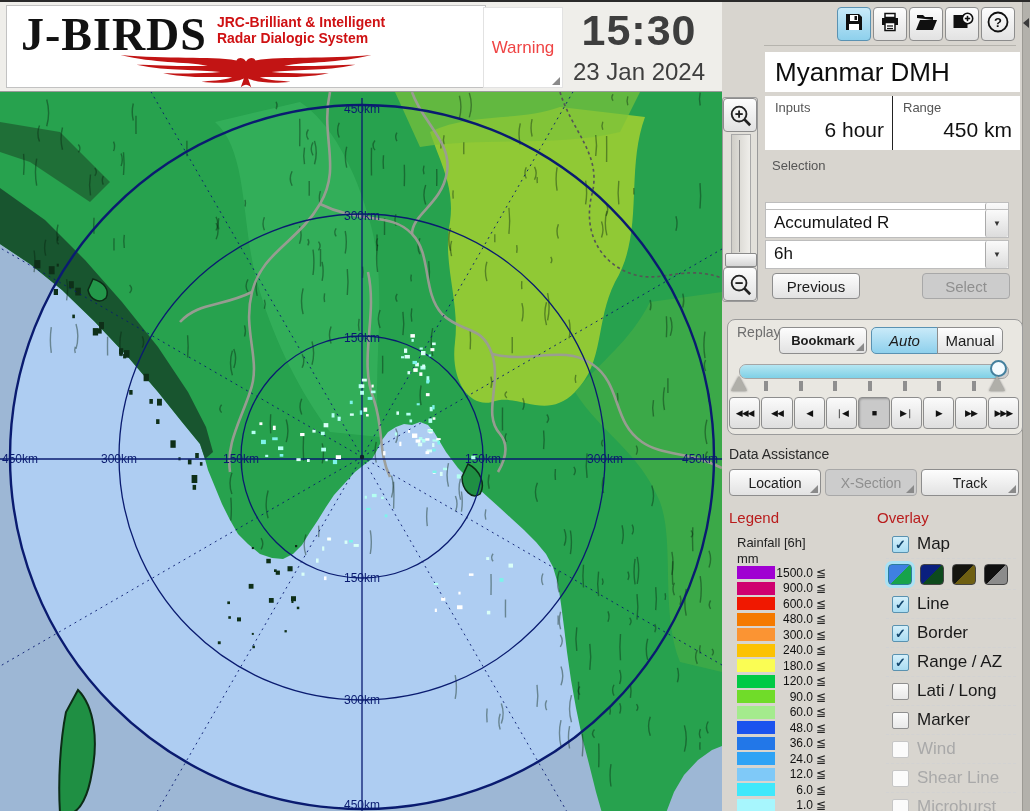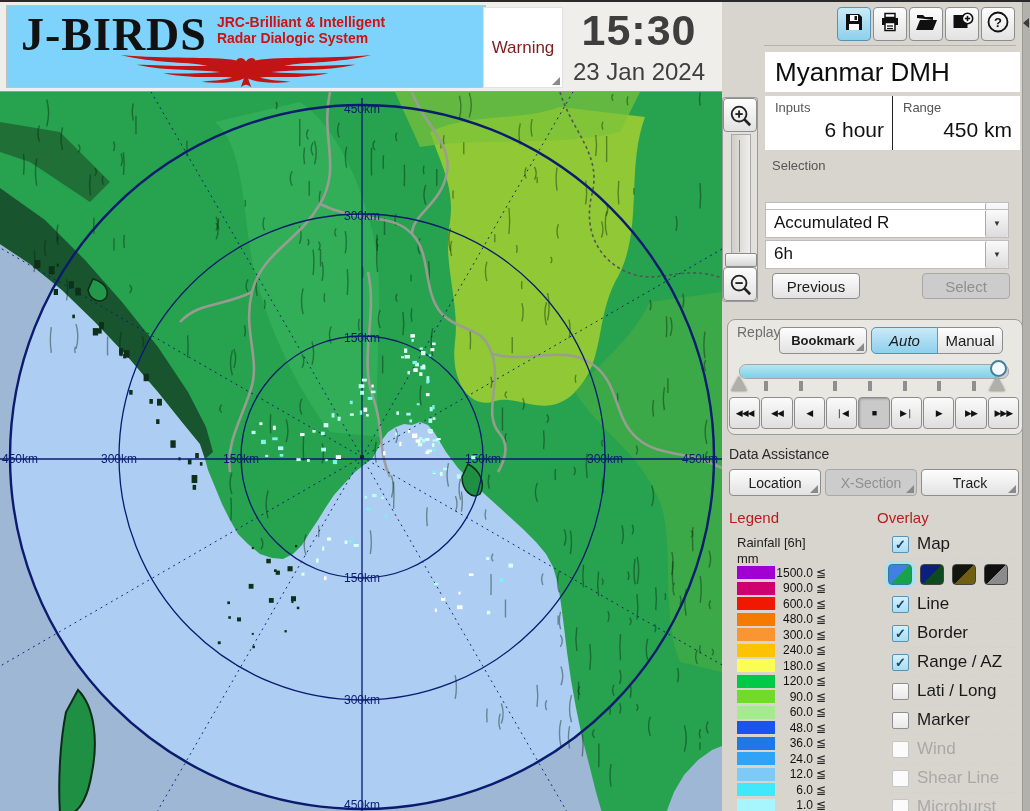--- a/index.html
+++ b/index.html
@@ -2,28 +2,28 @@
 <html><head>
 <meta charset="utf-8">
 <style>
   html,body{margin:0;padding:0;background:#888;}
   .app{position:relative;width:1030px;height:811px;background:#d8d5cf;overflow:hidden;
        font-family:"Liberation Sans",sans-serif;border-top:2px solid #2a2a2a;box-sizing:border-box;}
   .abs{position:absolute;}
 
   
   .header{left:0;top:0;width:722px;height:89px;background:#efeeea;border-bottom:1px solid #9a9a9a;}
-  .logo-box{left:6px;top:3px;width:478px;height:81px;background:#7dd3fc;border:1px solid #c2c2c2;}
+  .logo-box{left:6px;top:3px;width:478px;height:81px;background:#ffffff;border:1px solid #c2c2c2;}
   .logo-title{left:14px;top:2px;font-family:"Liberation Serif",serif;font-weight:700;
               font-size:46px;color:#111;letter-spacing:1px;}
   .logo-tag{left:210px;top:8px;color:#cf1113;font-weight:700;font-size:15px;line-height:16px;
             transform:scaleX(.93);transform-origin:left;white-space:nowrap;}
   .eagle{left:8px;top:48px;}
   .warning-btn{left:483px;top:5px;width:78px;height:79px;background:#fff;border:1px solid #e2e2e2;
-               color:#7f1d1d;font-size:17px;display:flex;align-items:center;justify-content:center;}
+               color:#ef4444;font-size:17px;display:flex;align-items:center;justify-content:center;}
   .corner-tri{position:absolute;right:2px;bottom:2px;width:0;height:0;
               border-left:8px solid transparent;border-bottom:8px solid #8a8a8a;}
   .clock{left:556px;top:2px;width:166px;height:86px;text-align:center;color:#3e3e3e;}
   .clock-time{font-size:43px;font-weight:600;letter-spacing:1px;line-height:52px;}
   .clock-date{font-size:24px;line-height:32px;}
 
   
   .btn{background:linear-gradient(#fdfdfd,#e2e2e2);border:1px solid #8d8d8d;border-radius:4px;
        color:#1c1c1c;display:flex;align-items:center;justify-content:center;box-sizing:border-box;position:absolute;}
   .btn.blue{background:linear-gradient(#c9eaf9,#8ed0ec);border-color:#5a92b2;}

